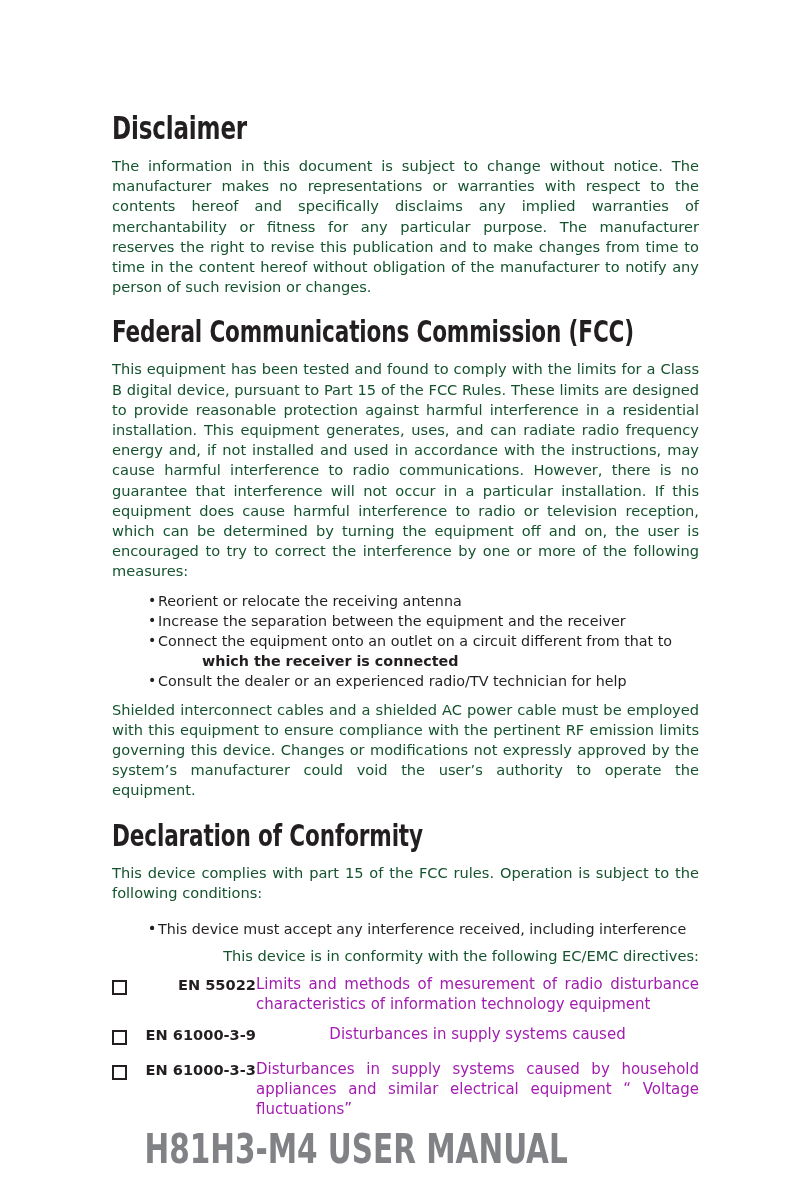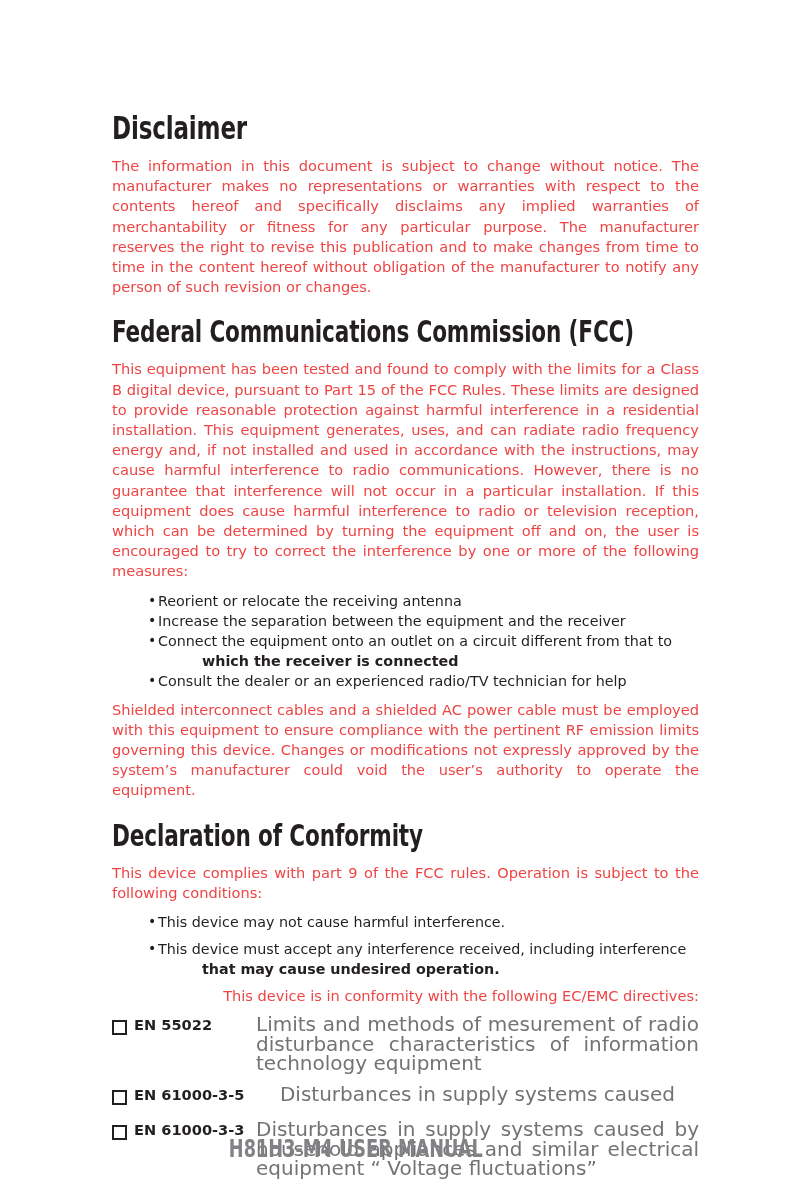--- a/index.html
+++ b/index.html
@@ -49,21 +49,21 @@
   .gap-after-h1 { height: 11px; }
   .gap-before-h1 { height: 19px; }
 
   
   p.body {
     margin: 0;
     font-size: 14.6px;
     line-height: 20.2px;
     text-align: justify;
     text-justify: inter-word;
-    color: #ef4444;
+    color: #14532d;
   }
   p.body.plain { text-align: right; }
   .small-gap { height: 9px; }
 
   
   ul.bullets {
     margin: 0;
     padding: 0;
     list-style: none;
   }
@@ -111,39 +111,40 @@
     margin-top: 5px;
     background: #ffffff;
   }
   td.std-cell {
     width: 122px;
     font-weight: bold;
     font-size: 14.6px;
     line-height: 20px;
     white-space: nowrap;
     padding-right: 10px;
+    text-align: right;
   }
   td.desc-cell {
-    font-size: 20px;
+    font-size: 15px;
     line-height: 19.6px;
     text-align: justify;
-    color: #737373;
+    color: #a21caf;
   }
   td.desc-cell.nojust { text-align: center; }
 
   
   .footer-title {
     position: absolute;
     left: 0;
     right: 0;
     top: 1113px;
     text-align: center;
     font-family: "DejaVu Sans Condensed", "Liberation Sans Narrow", "Liberation Sans", sans-serif;
     font-weight: 700;
-    font-size: 24px;
+    font-size: 40px;
     line-height: 34px;
     color: #808285;
     letter-spacing: 0px;
   }
   .footer-title span {
     display: inline-block;
     transform: scaleX(0.82);
     transform-origin: center center;
     white-space: nowrap;
   }
@@ -183,53 +184,51 @@
         <span>Consult the dealer or an experienced radio/TV technician for help</span>
       </li>
     </ul>
 
     <div class="small-gap"></div>
     <p class="body">Shielded interconnect cables and a shielded AC power cable must be employed with this equipment to ensure compliance with the pertinent RF emission limits governing this device. Changes or modifications not expressly approved by the system’s manufacturer could void the user’s authority to operate the equipment.</p>
 
     <div class="gap-before-h1"></div>
     <h1 class="section-heading h-doc">Declaration of Conformity</h1>
     <div class="gap-after-h1"></div>
-    <p class="body">This device complies with part 9 of the FCC rules. Operation is subject to the following conditions:</p>
+    <p class="body">This device complies with part 15 of the FCC rules. Operation is subject to the following conditions:</p>
 
     <div class="small-gap"></div>
     <ul class="bullets spaced">
       <li>
         <span class="bdot">•</span>
-        <span>This device may not cause harmful interference.</span>
       </li>
       <li>
         <span class="bdot">•</span>
         <span>This device must accept any interference received, including interference</span>
-        <span class="cont">that may cause undesired operation.</span>
       </li>
     </ul>
 
     <p class="body plain">This device is in conformity with the following EC/EMC directives:</p>
 
     <div class="small-gap"></div>
 
     <table class="directives">
       <tbody>
         <tr>
           <td class="cb-cell">
             <span class="checkbox-glyph"></span>
           </td>
           <td class="std-cell">EN 55022</td>
           <td class="desc-cell">Limits and methods of mesurement of radio disturbance characteristics of information technology equipment</td>
         </tr>
         <tr>
           <td class="cb-cell">
             <span class="checkbox-glyph"></span>
           </td>
-          <td class="std-cell">EN 61000-3-5</td>
+          <td class="std-cell">EN 61000-3-9</td>
           <td class="desc-cell nojust">Disturbances in supply systems caused</td>
         </tr>
         <tr>
           <td class="cb-cell">
             <span class="checkbox-glyph"></span>
           </td>
           <td class="std-cell">EN 61000-3-3</td>
           <td class="desc-cell">Disturbances in supply systems caused by household appliances and similar electrical equipment “ Voltage fluctuations”</td>
         </tr>
 

